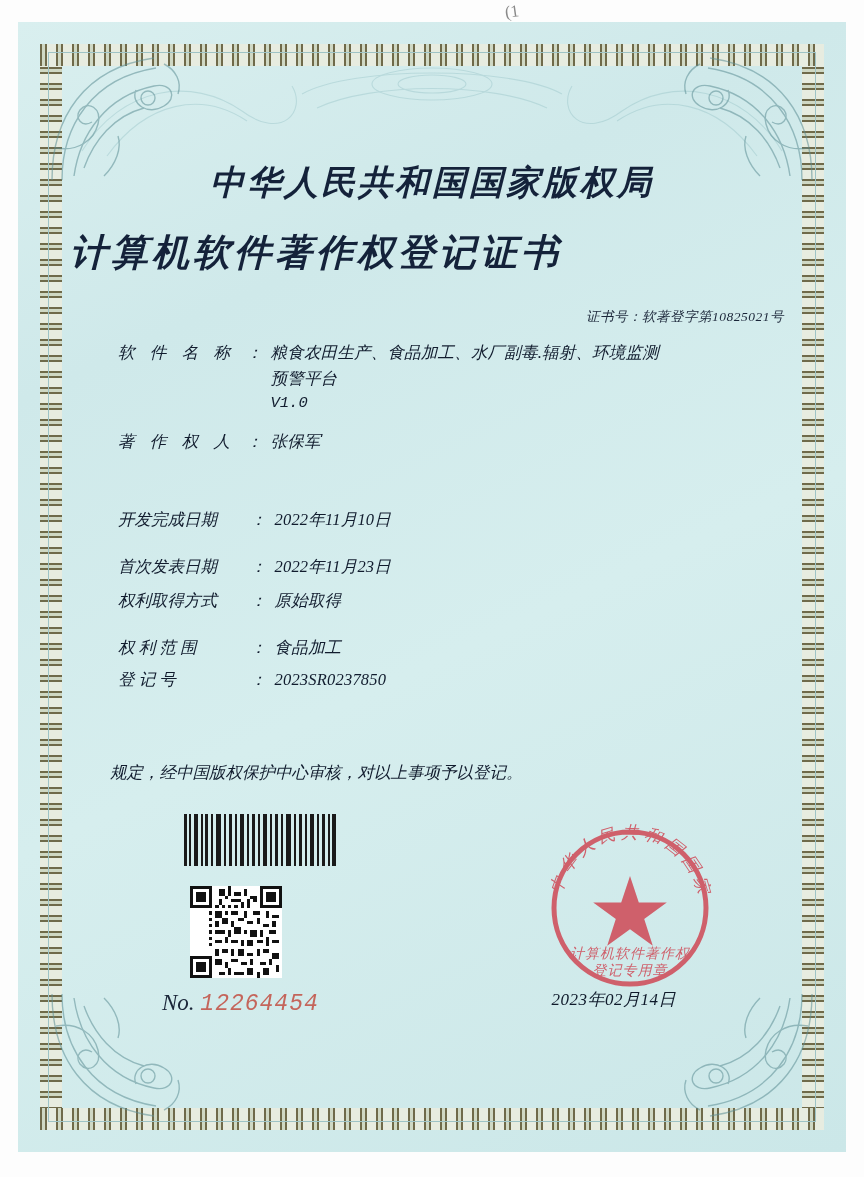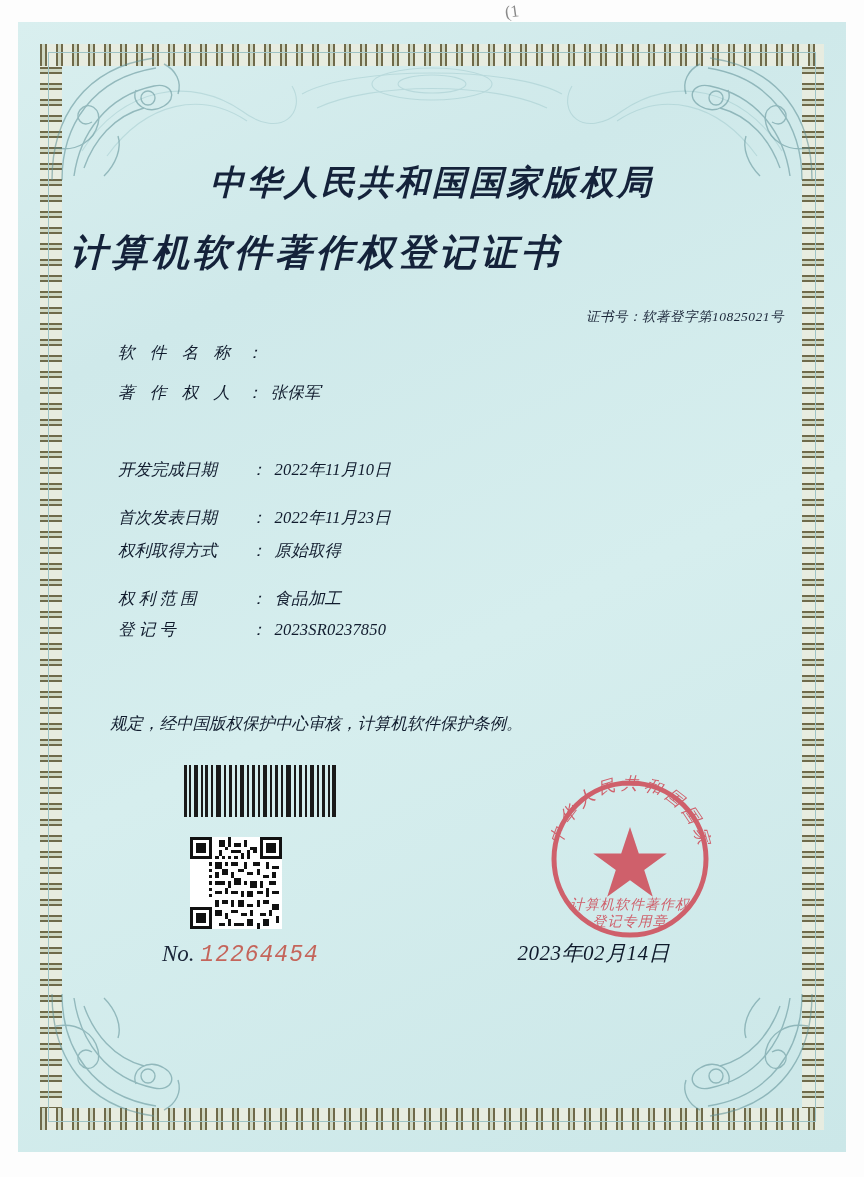--- a/index.html
+++ b/index.html
@@ -237,23 +237,23 @@
   }
   .serial .num {
     color: #c0392b;
     font-family: "Liberation Mono", monospace;
     letter-spacing: 1px;
     opacity: .75;
   }
 
   .issuedate {
     position: absolute;
-    right: 124px;
+    right: 118px;
     top: 180px;
-    font-size: 21px;
+    font-size: 17px;
     color: #0f1a2b;
     letter-spacing: .5px;
   }
 </style>
 </head>
 <body>
 
 <div class="page">
 
   <div class="top-mark">(1</div>
@@ -337,20 +337,25 @@
       <div class="fields">
 
         <div class="row">
           <div class="lab sp">
             <span>软</span>
             <span>件</span>
             <span>名</span>
             <span>称</span>
           </div>
           <div class="colon">：</div>
+          <div class="val">
+            <span>粮食农田生产、食品加工、水厂副毒.辐射、环境监测</span>
+            <span class="line2">预警平台</span>
+            <span class="line3">V1.0</span>
+          </div>
         </div>
 
         <div class="row" style="margin-top:14px;">
           <div class="lab sp">
             <span>著</span>
             <span>作</span>
             <span>权</span>
             <span>人</span>
           </div>
           <div class="colon">：</div>
@@ -386,21 +391,21 @@
         <div class="row wide">
           <div class="lab">登  记  号</div>
           <div class="colon">：</div>
           <div class="val">2023SR0237850</div>
         </div>
 
       </div>
 
       <div class="para">
         <span class="indent"></span><br>
-        <span>规定，经中国版权保护中心审核，计算机软件保护条例。</span>
+        <span>规定，经中国版权保护中心审核，对以上事项予以登记。</span>
       </div>
 
       <div class="bottom">
 
         <svg class="barcode" viewBox="0 0 156 52" preserveAspectRatio="none">
           <rect x="0" y="0" width="156" height="52" fill="none"></rect>
           <g fill="#1a1a1a">
             <rect x="2" y="0" width="3" height="52"></rect>
             <rect x="7" y="0" width="2" height="52"></rect>
             <rect x="12" y="0" width="4" height="52"></rect>

